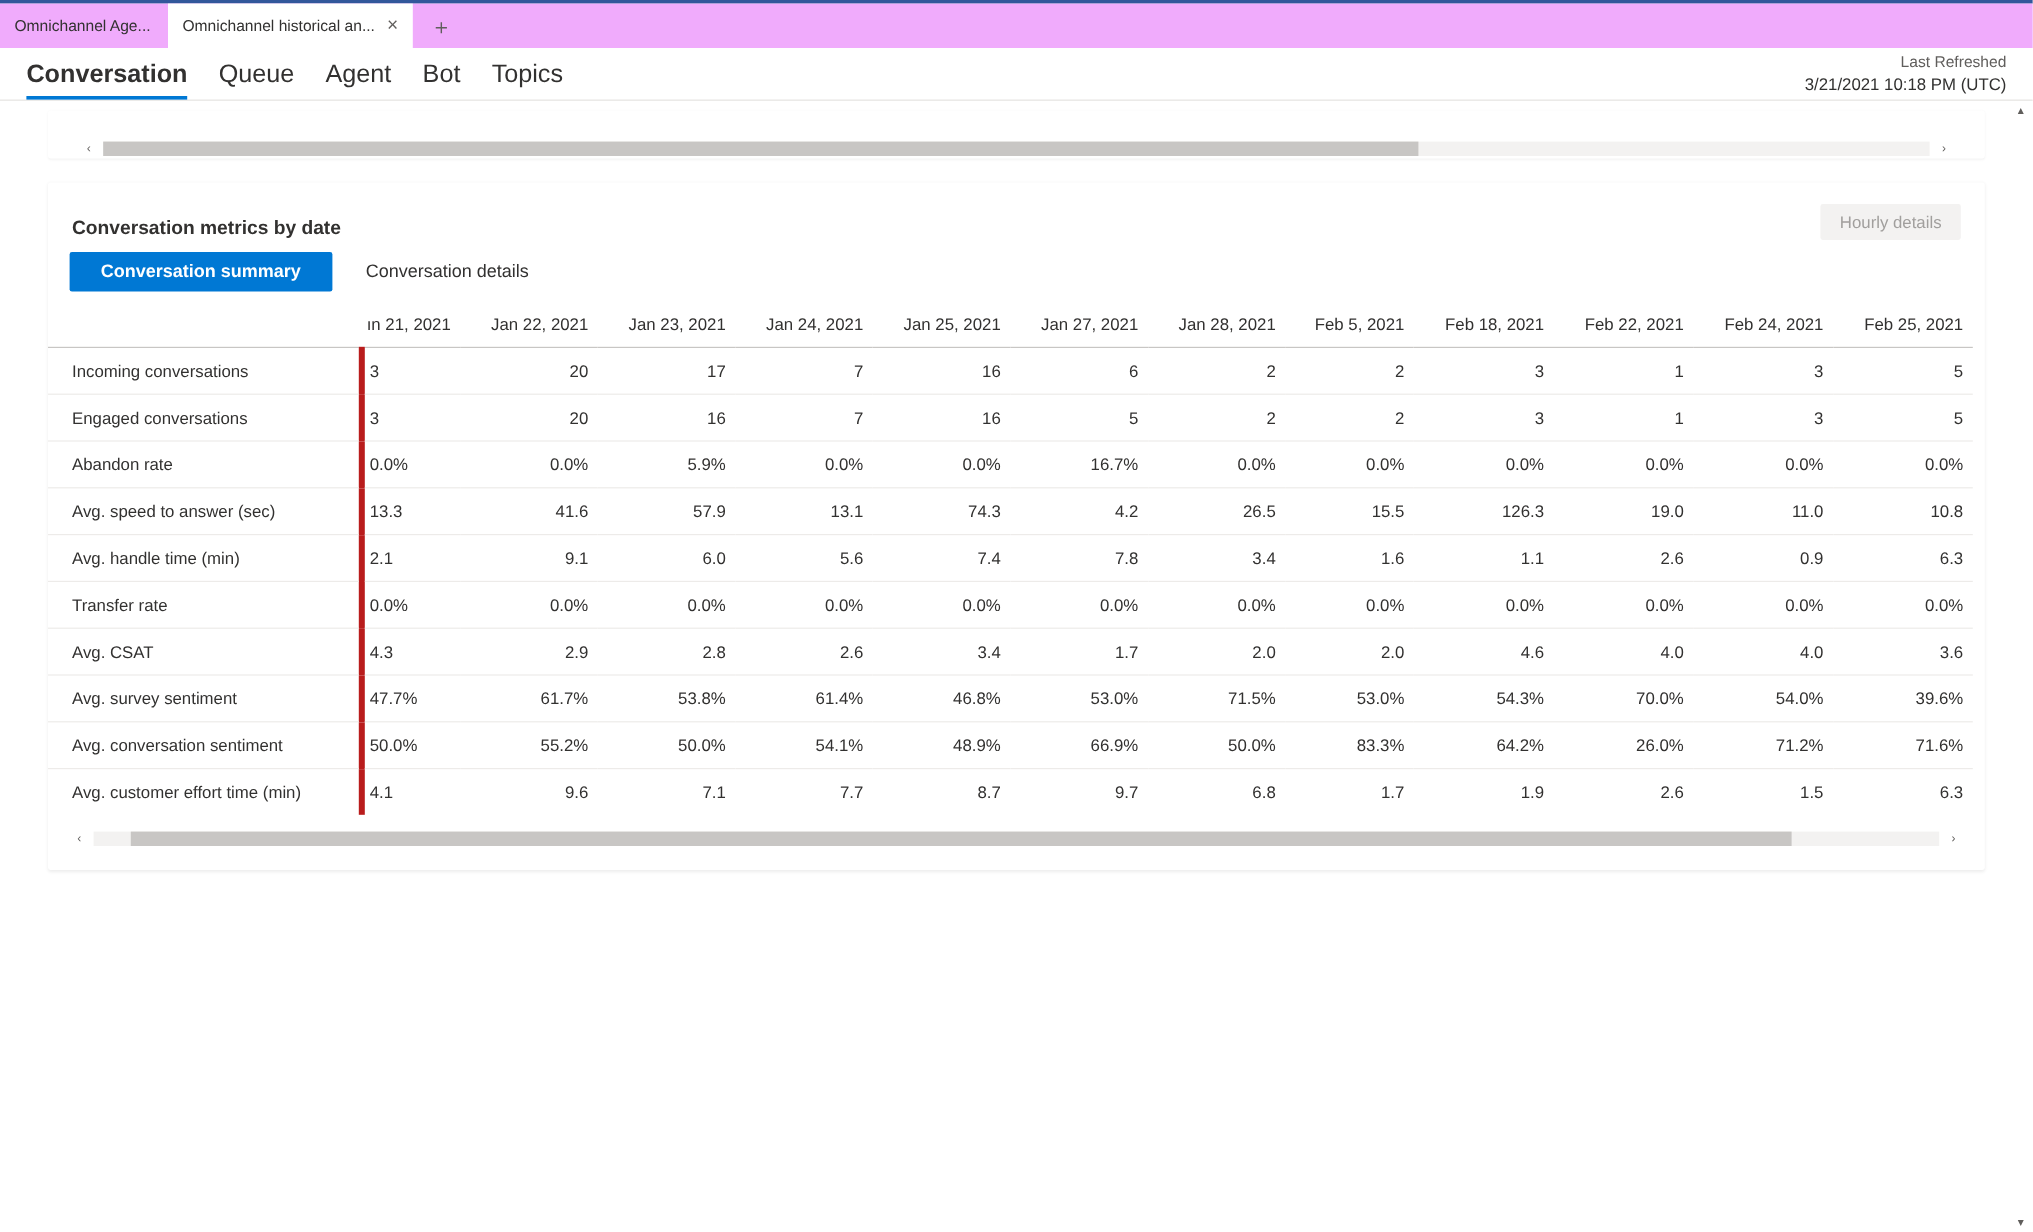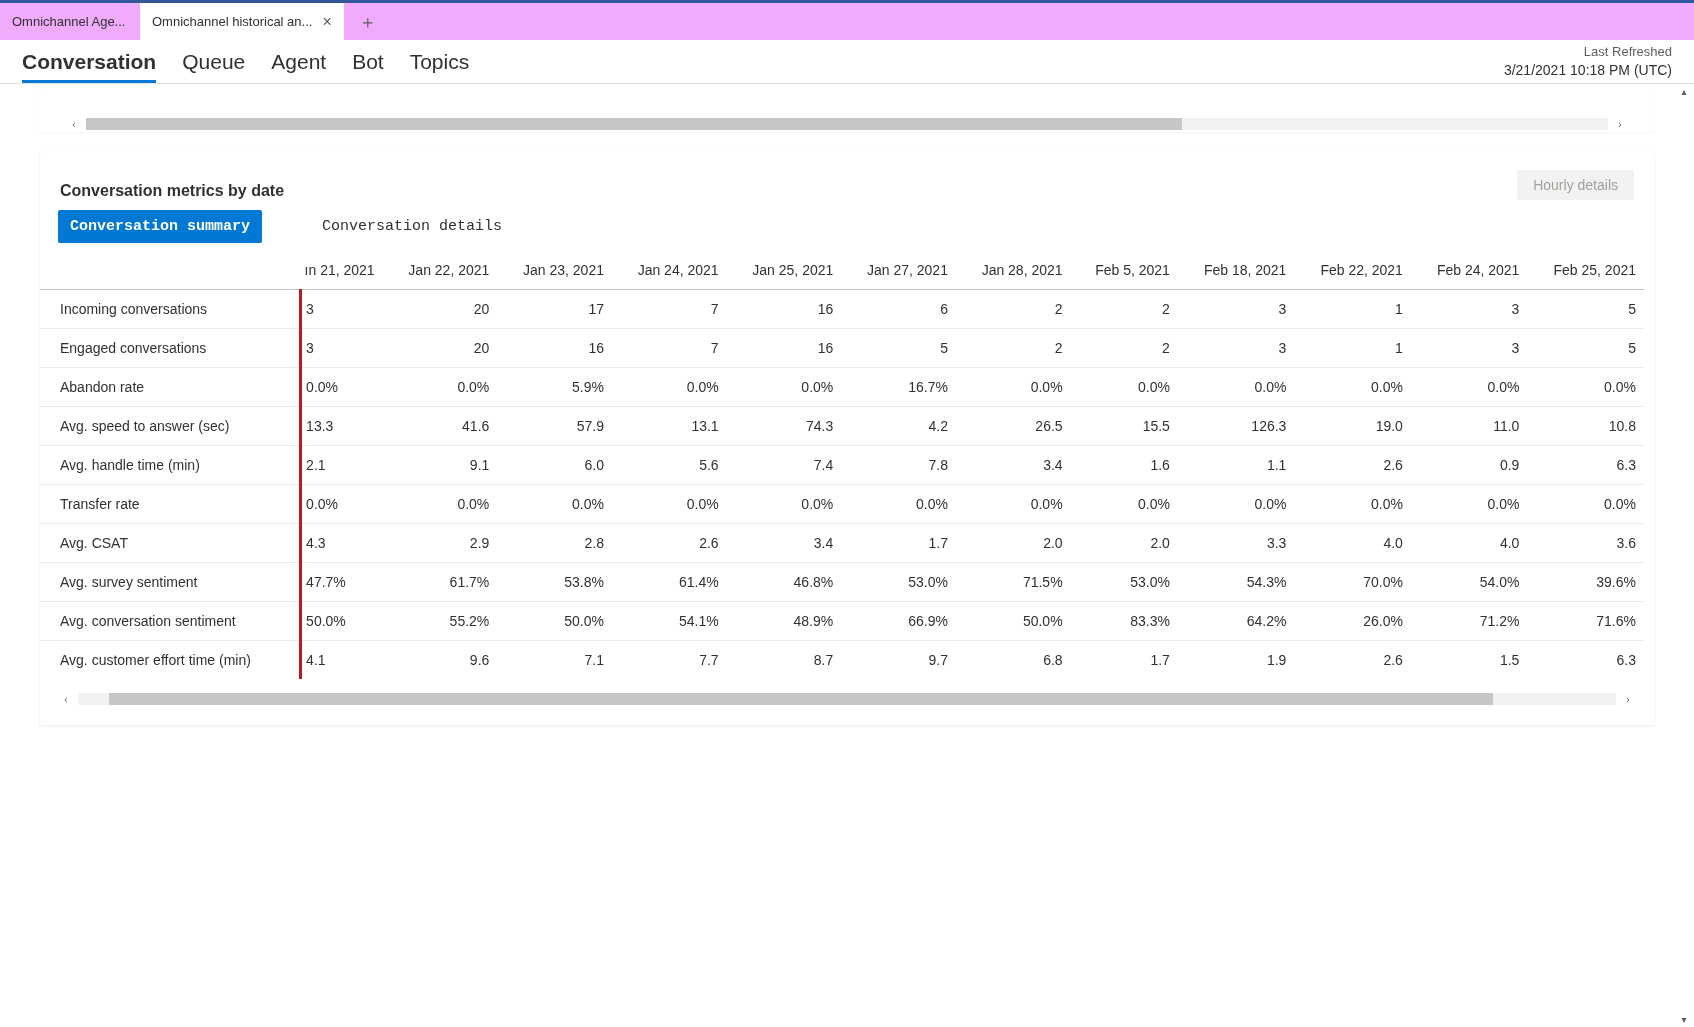--- a/index.html
+++ b/index.html
@@ -193,36 +193,34 @@
     border-radius: 2px;
     cursor: default;
   }
   .sub-tabs {
     display: flex;
     padding: 10px 18px 2px 18px;
     gap: 28px;
     align-items: center;
   }
   .sub-tab {
-    padding: 8px 12px;
+    padding: 8px 26px;
     font-size: 15px;
     color: #323130;
     cursor: pointer;
     border-radius: 2px;
-    font-family: Liberation Mono, monospace;
   }
   .sub-tab.active {
     background: #0078d4;
     color: #ffffff;
     font-weight: 600;
   }
   .sub-tab.plain {
     padding-left: 0;
     padding-right: 0;
-    margin-left: 32px;
   }
 
   .table-wrap {
     margin: 6px 10px 0 0;
     position: relative;
   }
   table {
     border-collapse: collapse;
     width: 100%;
     font-size: 14px;
@@ -239,21 +237,21 @@
     font-size: 14px;
   }
   td {
     border-bottom: 1px solid #edebe9;
     color: #323130;
   }
   td.metric-label, th.metric-label {
     text-align: left;
     padding-left: 20px;
     min-width: 210px;
-    border-right: 3px solid #b91c1c;
+    border-right: 5px solid #b91c1c;
     font-size: 14px;
   }
   th.metric-label {
     border-right: none;
     border-bottom: 1px solid #c8c6c4;
   }
   tbody tr:last-child td {
     border-bottom: none;
   }
   .first-col { text-align: left; padding-left: 4px; width: 78px; }
@@ -439,21 +437,21 @@
             <tr>
               <td class="metric-label">Avg. CSAT</td>
               <td class="first-col">4.3</td>
               <td>2.9</td>
               <td>2.8</td>
               <td>2.6</td>
               <td>3.4</td>
               <td>1.7</td>
               <td>2.0</td>
               <td>2.0</td>
-              <td>3.3</td>
+              <td>4.6</td>
               <td>4.0</td>
               <td>4.0</td>
               <td>3.6</td>
             </tr>
             <tr>
               <td class="metric-label">Avg. survey sentiment</td>
               <td class="first-col">47.7%</td>
               <td>61.7%</td>
               <td>53.8%</td>
               <td>61.4%</td>

